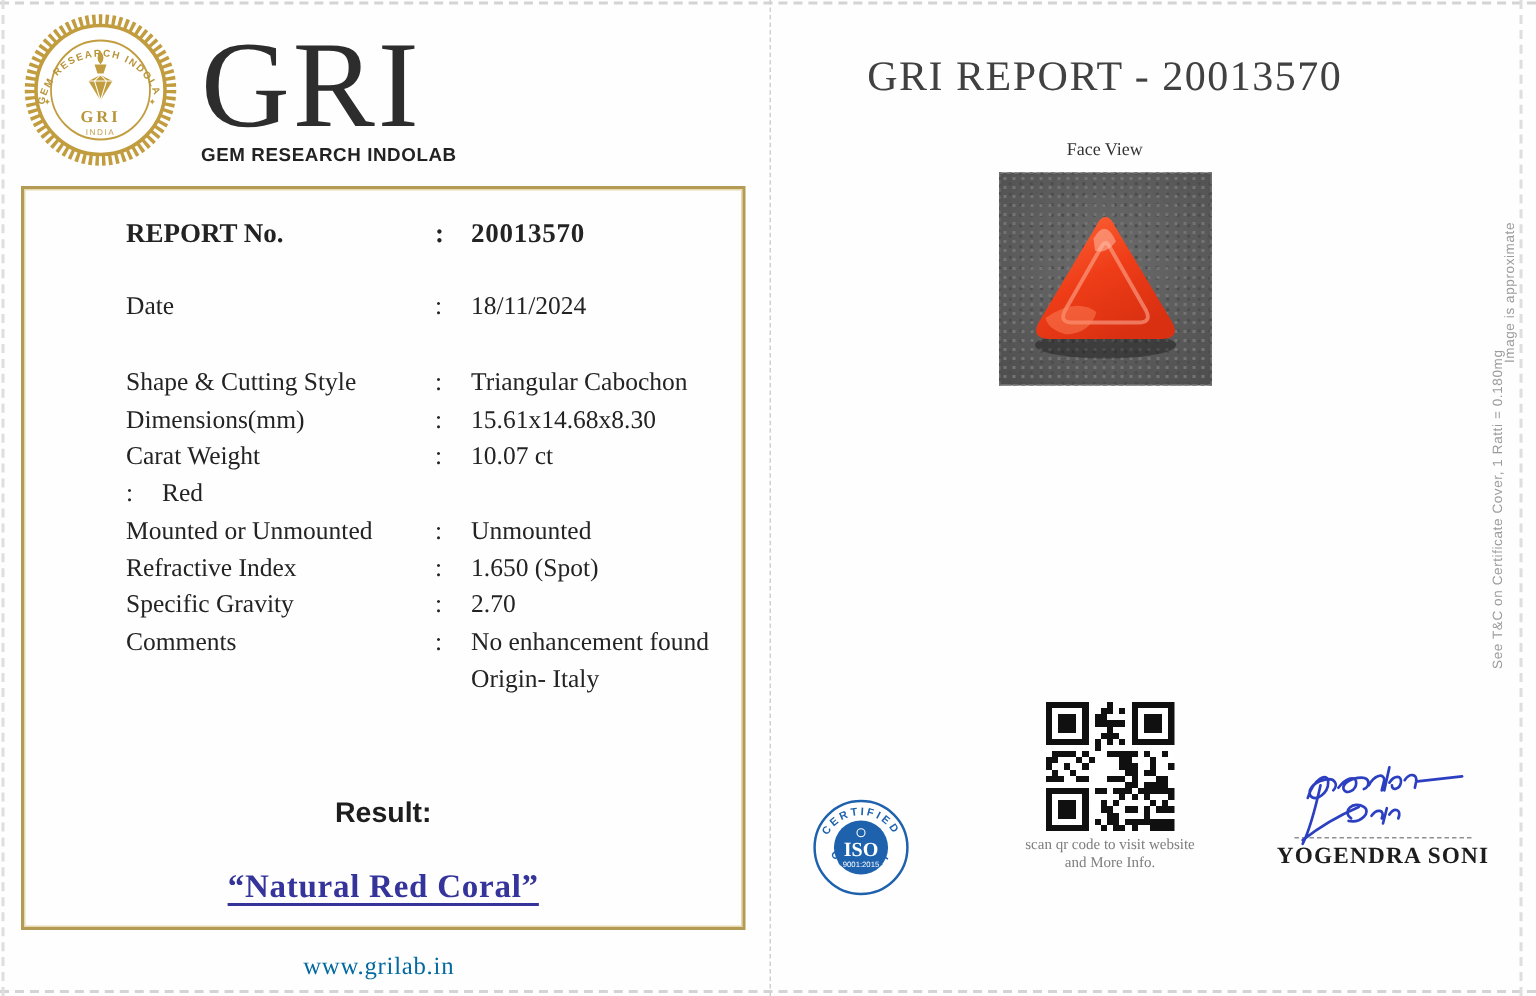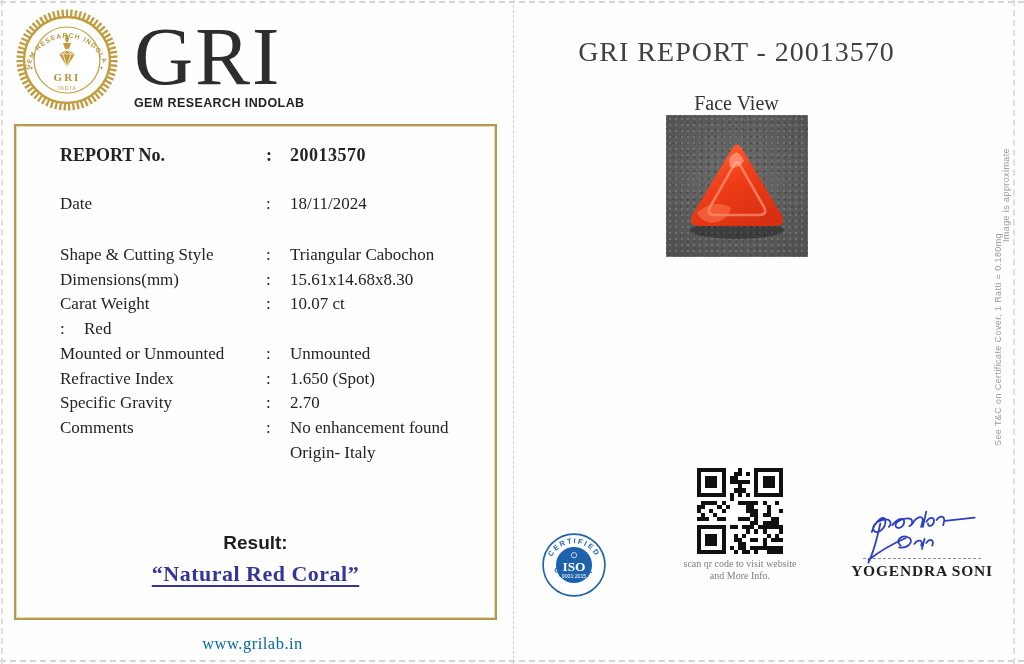--- a/index.html
+++ b/index.html
@@ -12,42 +12,42 @@
 
   
   .left-panel{position:absolute;left:0;top:0;width:505px;height:664px;}
   .seal{position:absolute;left:14px;top:7px;width:106px;height:106px;}
   .wordmark-block{position:absolute;left:134px;top:14px;width:220px;}
   .wordmark{font-family:"Liberation Serif",serif;font-size:82px;line-height:86px;color:#2d2d2d;letter-spacing:2px;}
   .tagline{font-family:"Liberation Sans",sans-serif;font-weight:bold;font-size:12.5px;color:#222;
            letter-spacing:.4px;margin-top:-4px;}
   .cert-box{position:absolute;left:14px;top:124px;width:479px;height:492px;
             border:2px solid #b49b55;box-shadow:inset 0 0 0 1px #e6d9ae;}
-  .row{display:flex;align-items:baseline;padding-left:44px;font-size:17px;color:#232323;}
+  .row{display:flex;align-items:baseline;padding-left:68px;font-size:17px;color:#232323;}
   .row .lbl{width:206px;flex:none;}
   .row .colon{width:24px;flex:none;}
   .row .val{flex:1;}
   .row-report{margin-top:19px;font-size:18px;font-weight:bold;height:26px;}
   .row-report .val{letter-spacing:.5px;}
   .row-date{margin-top:23px;height:26px;}
   .spec-rows{margin-top:23px;}
   .row.spec{line-height:24.7px;}
   .row.spec .v1,.row.spec .v2{display:block;}
   .result{position:absolute;left:0;right:0;top:406px;text-align:center;}
   .result-label{font-family:"Liberation Sans",sans-serif;font-weight:bold;font-size:19px;color:#1e1e1e;}
-  .result-value{margin-top:7px;font-size:22px;font-weight:bold;color:#34349b;
+  .result-value{margin-top:24px;font-size:22px;font-weight:bold;color:#34349b;
                 text-decoration:underline;text-underline-offset:4px;letter-spacing:.5px;}
   .website{position:absolute;left:0;width:505px;top:634px;text-align:center;
            font-size:16.5px;color:#0369a1;letter-spacing:.5px;}
 
   
   .right-panel{position:absolute;left:520px;top:0;width:433px;height:664px;}
   .report-title{position:absolute;left:0;width:433px;top:36px;text-align:center;
                 font-size:28px;color:#414141;letter-spacing:1px;}
-  .photo-label{position:absolute;left:0;width:433px;top:92px;text-align:center;font-size:20px;color:#333;}
+  .photo-label{position:absolute;left:0;width:433px;top:92px;text-align:center;font-size:12px;color:#333;}
   .photo{position:absolute;left:146px;top:115px;width:140px;height:140px;border:1px dashed #6e6e6e;
          background:
            radial-gradient(#737373 1px,transparent 1.2px) 0 0/6px 6px,
            radial-gradient(#4c4c4c 1px,transparent 1.2px) 3px 3px/7px 7px,
            radial-gradient(circle at 50% 42%,#6c6c6c 0%,#5a5a5a 62%,#4d4d4d 100%);}
   .photo svg{display:block;width:140px;height:140px;}
   .qr-block{position:absolute;left:155px;top:468px;width:130px;text-align:center;}
   .qr-block svg{display:block;margin:0 auto;width:86px;height:86px;background:#fff;}
   .qr-caption{margin-top:4px;font-family:Liberation Serif, serif;font-size:10px;
               line-height:12px;color:#7d7d7d;}

